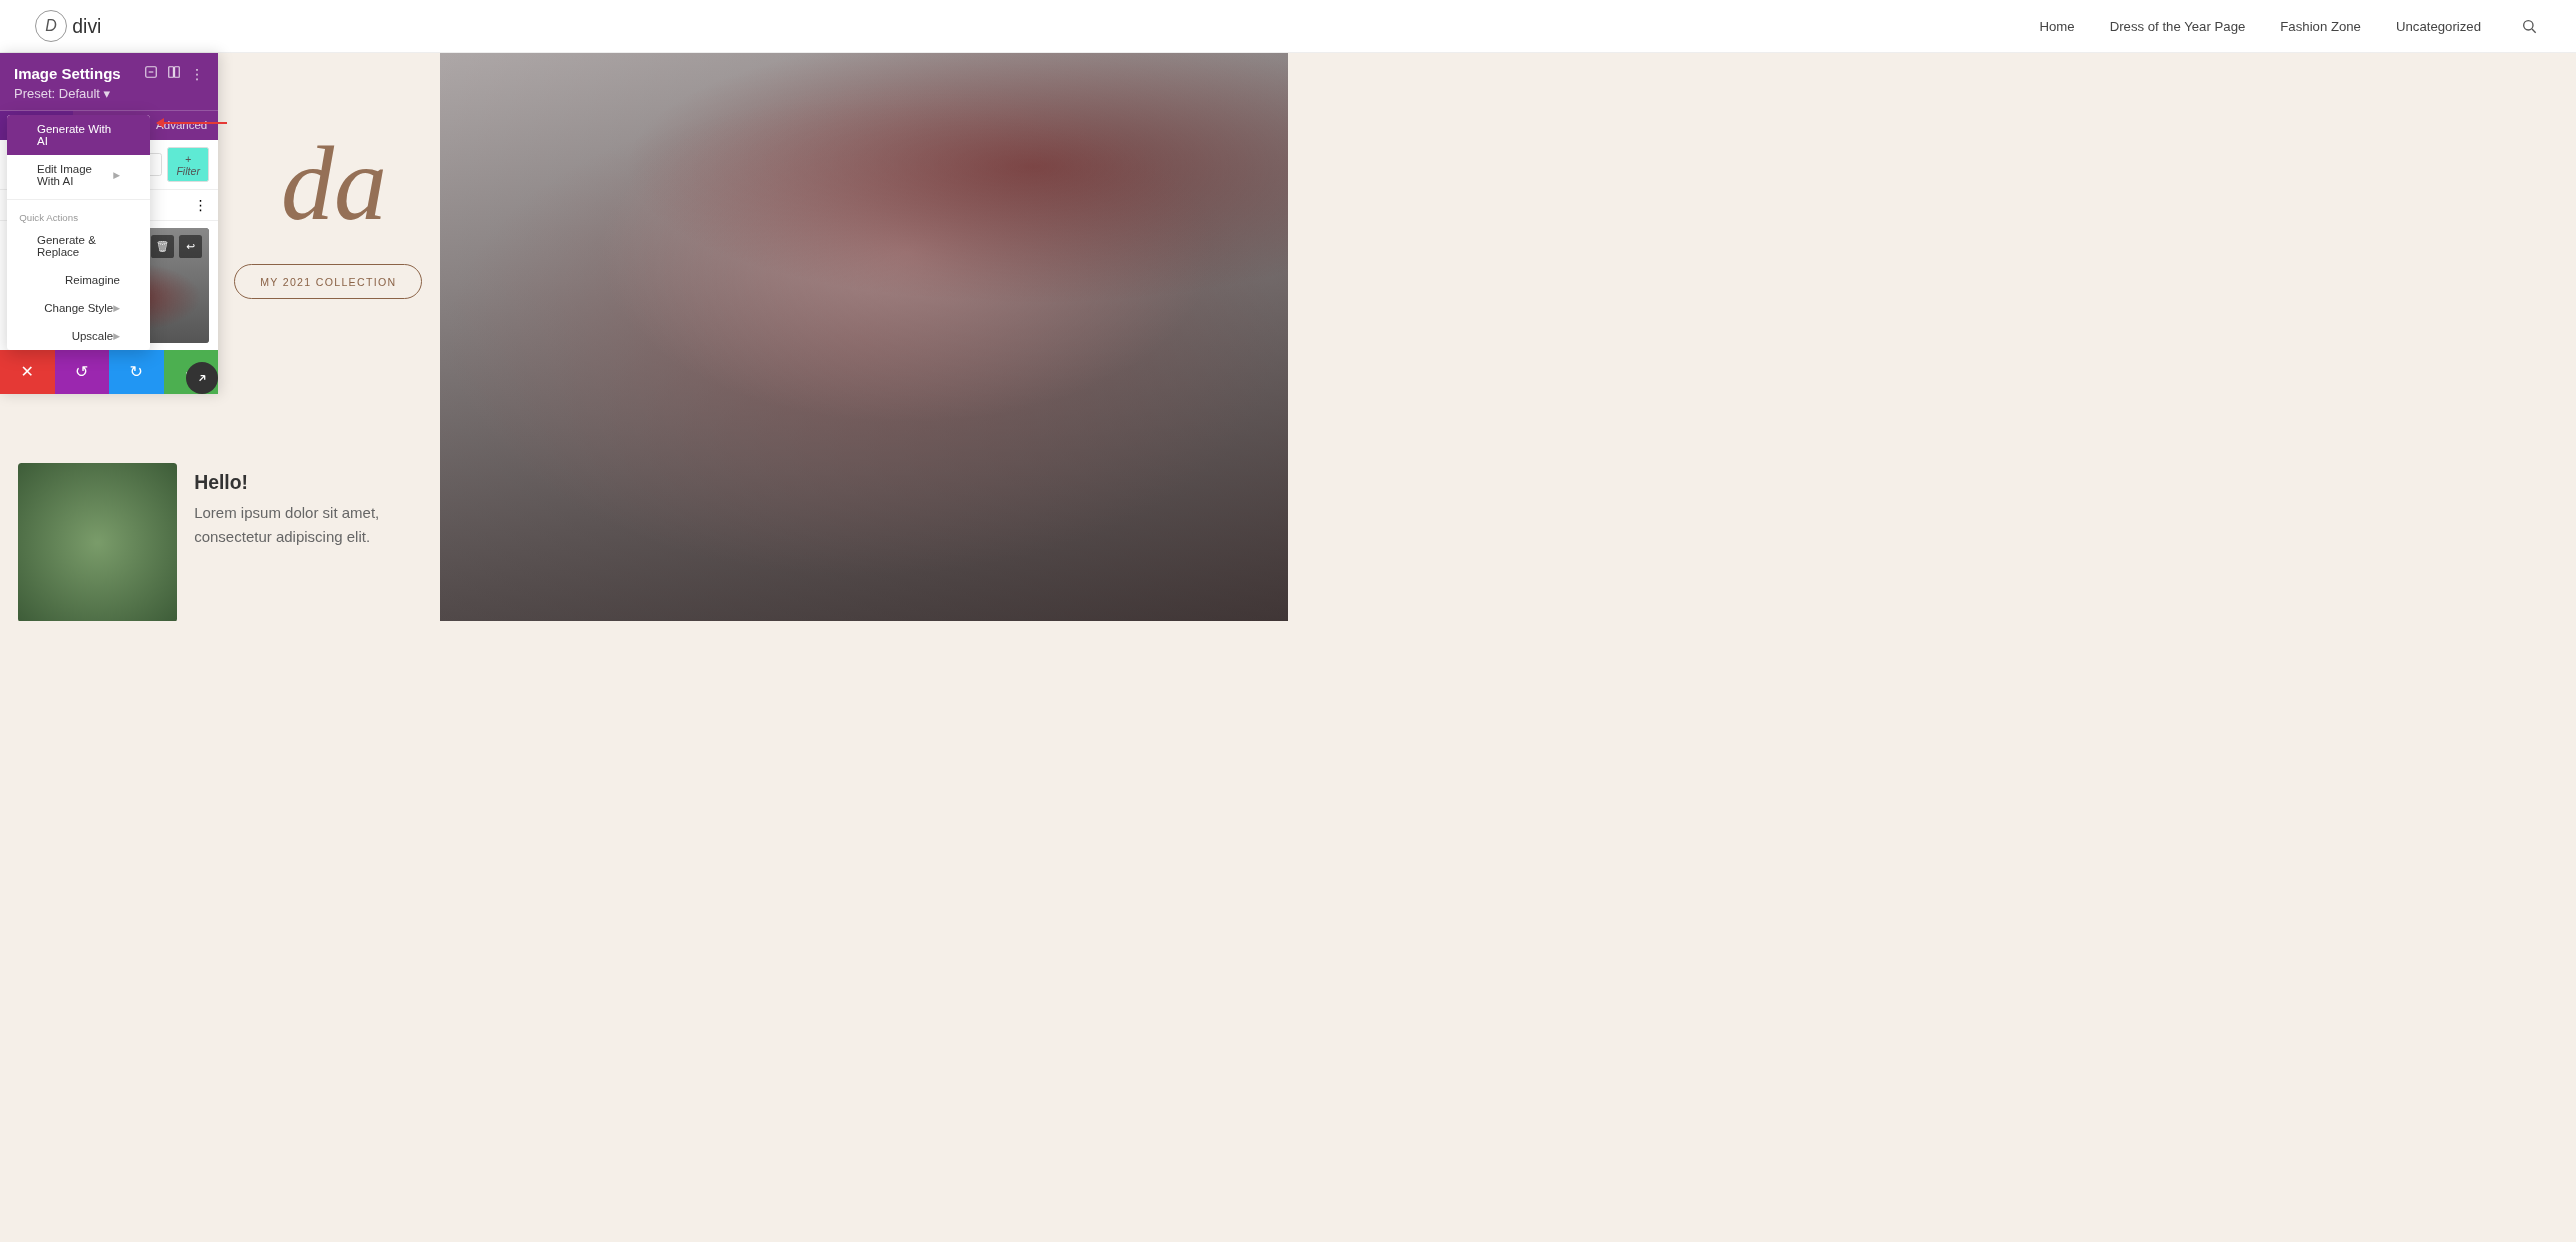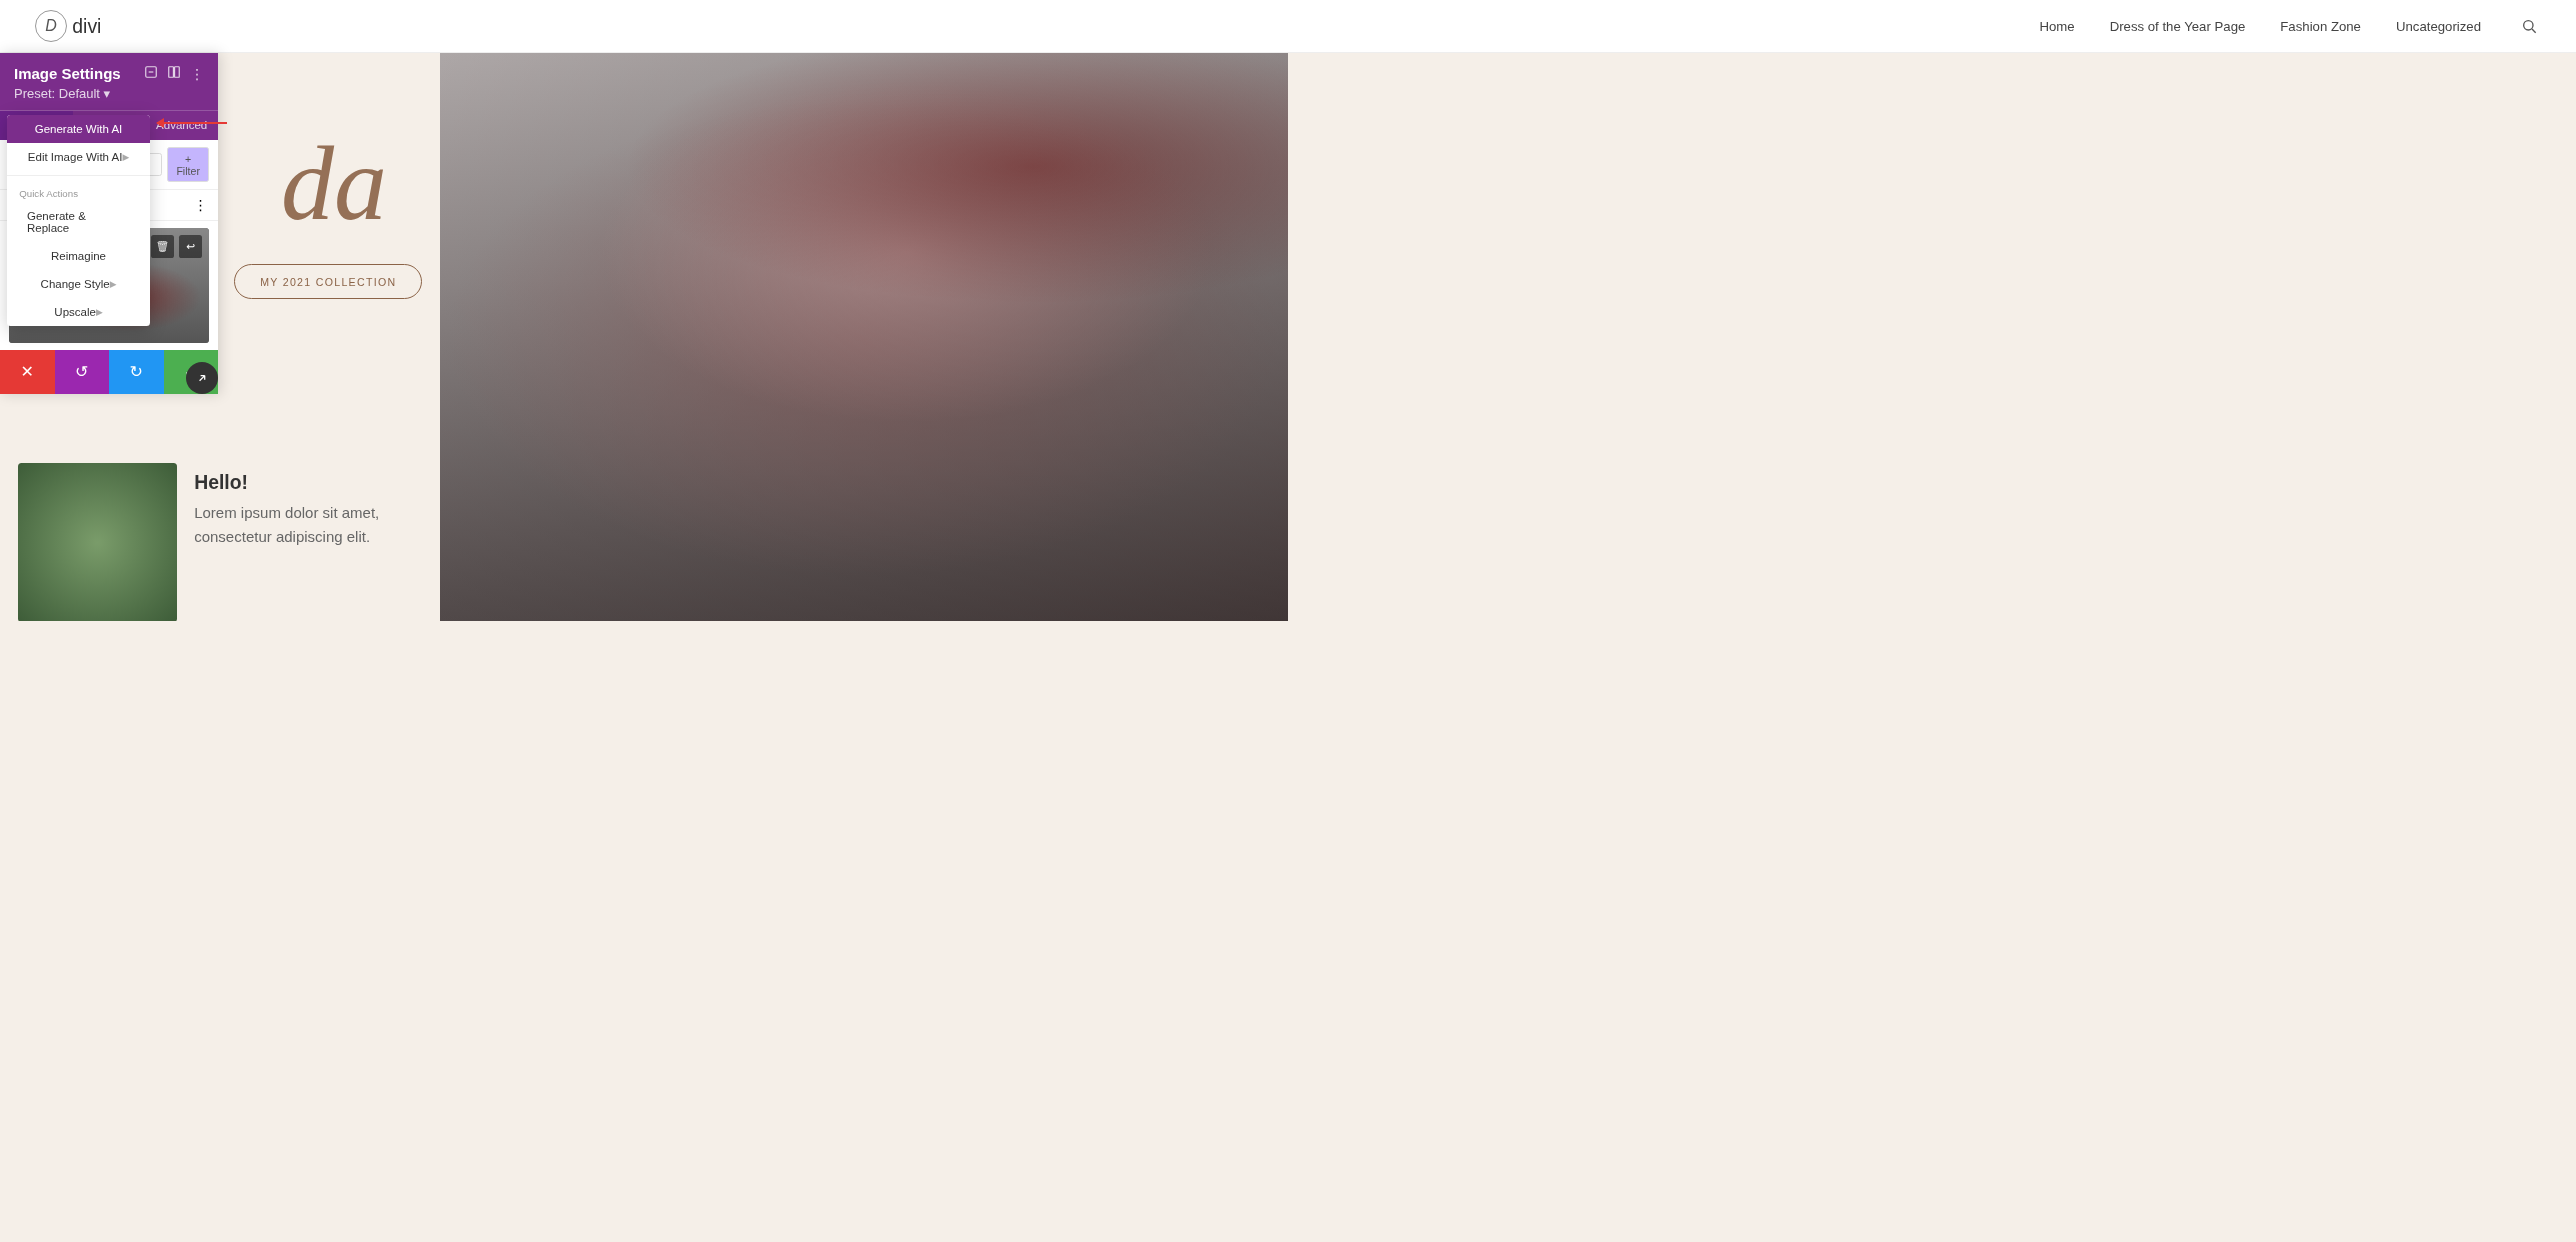--- a/index.html
+++ b/index.html
@@ -270,21 +270,22 @@
     .filter-btn {
       display: flex;
       align-items: center;
       gap: 3.5px;
       font-size: 10.6px;
       color: #555;
       cursor: pointer;
       padding: 4.4px 7px;
       border: 0.9px solid #ddd;
       border-radius: 2.6px;
-      background: #c4b5fd;
+      background: #5eead4;
+      font-style: italic;
     }
 
     
     .section-header {
       padding: 7px 10.6px;
       display: flex;
       align-items: center;
       justify-content: space-between;
       border-bottom: 0.9px solid #eee;
     }
@@ -305,27 +306,27 @@
       left: 7px;
       width: 143px;
       background: #fff;
       border-radius: 3.5px;
       box-shadow: 0 3.5px 17.6px rgba(0,0,0,0.2);
       z-index: 300;
       overflow: hidden;
     }
 
     .dropdown-item {
-      padding: 8px 20px;
+      padding: 8px 30px;
       font-size: 11.5px;
       color: #333;
       cursor: pointer;
       display: flex;
       align-items: center;
-      justify-content: center;
+      justify-content: flex-end;
     }
     .dropdown-item.active-item {
       background: #7B2D8B;
       color: #fff;
     }
     .dropdown-section-label {
       padding: 8.8px 12.3px 3.5px;
       font-size: 9.7px;
       color: #999;
     }

